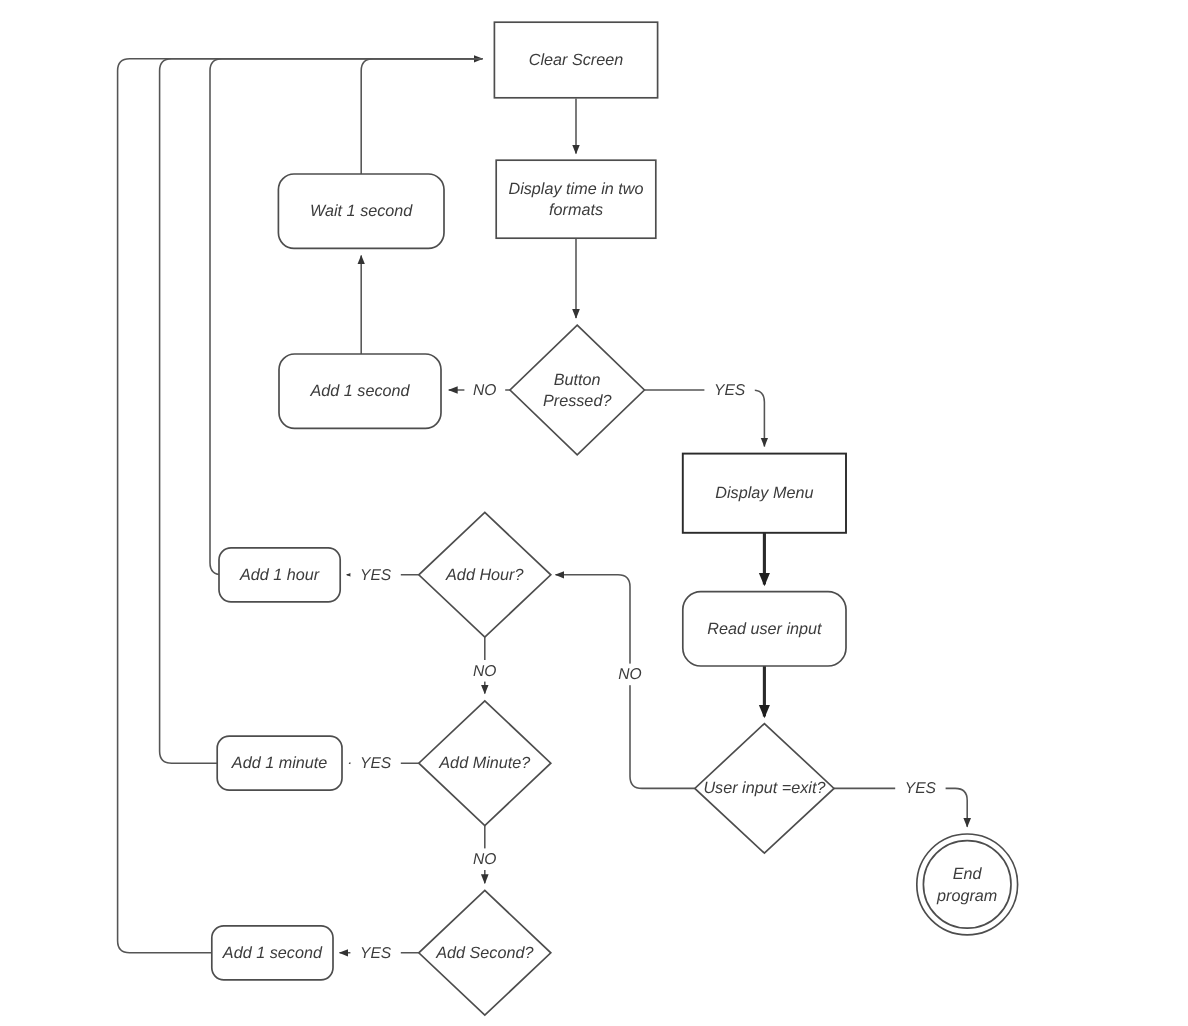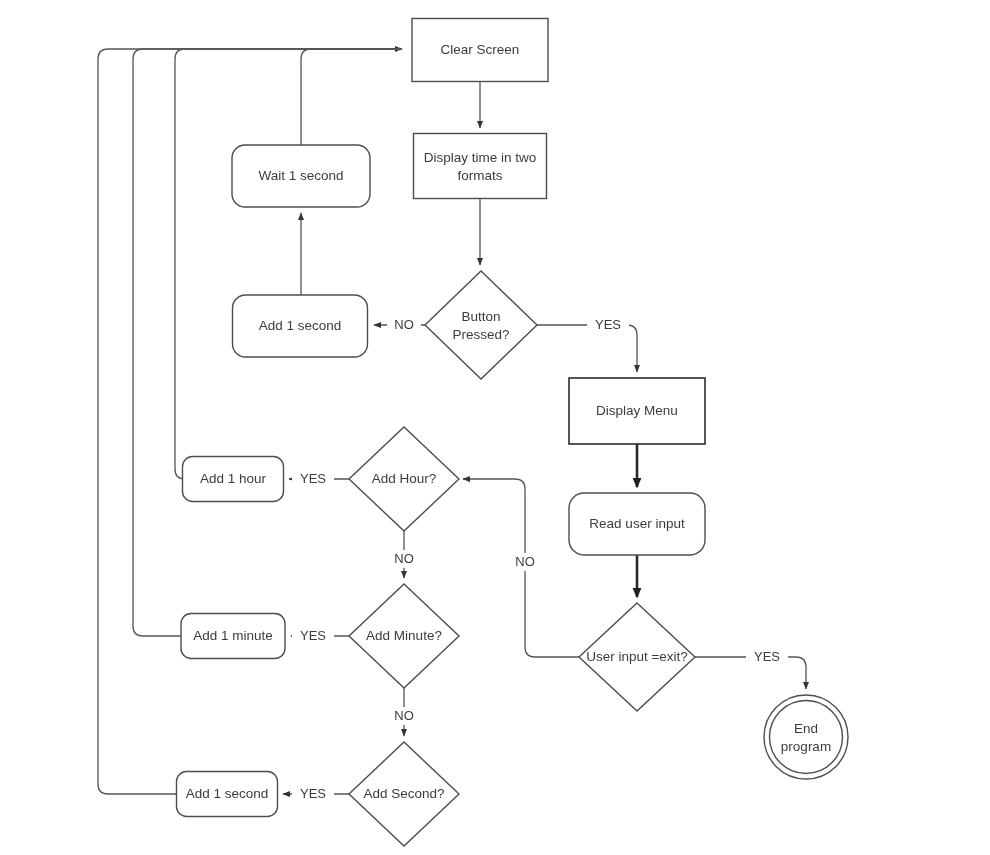--- a/index.html
+++ b/index.html
@@ -13,20 +13,21 @@
     position: relative;
     overflow: hidden;
     font-family: "Liberation Sans", sans-serif;
   }
   #canvas-root {
     position: absolute;
     left: 0;
     top: 0;
     width: 990px;
     height: 671px;
+    font-style: italic;
   }
   svg#flowchart {
     display: block;
     width: 990px;
     height: 855px;
   }
   .node-shape {
     fill: #ffffff;
     stroke: #4d4d4d;
     stroke-width: 1.4;

